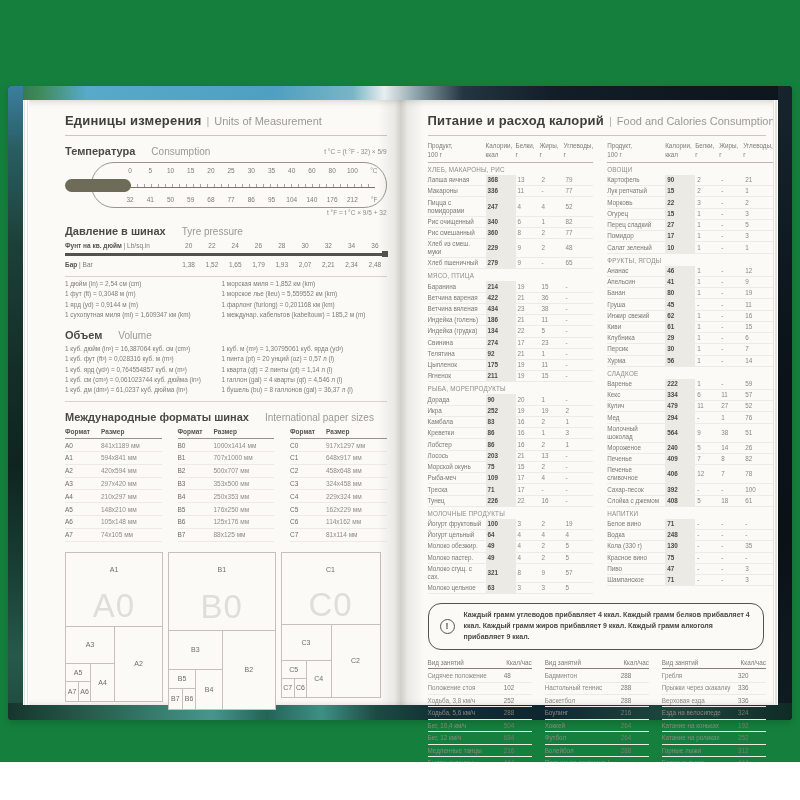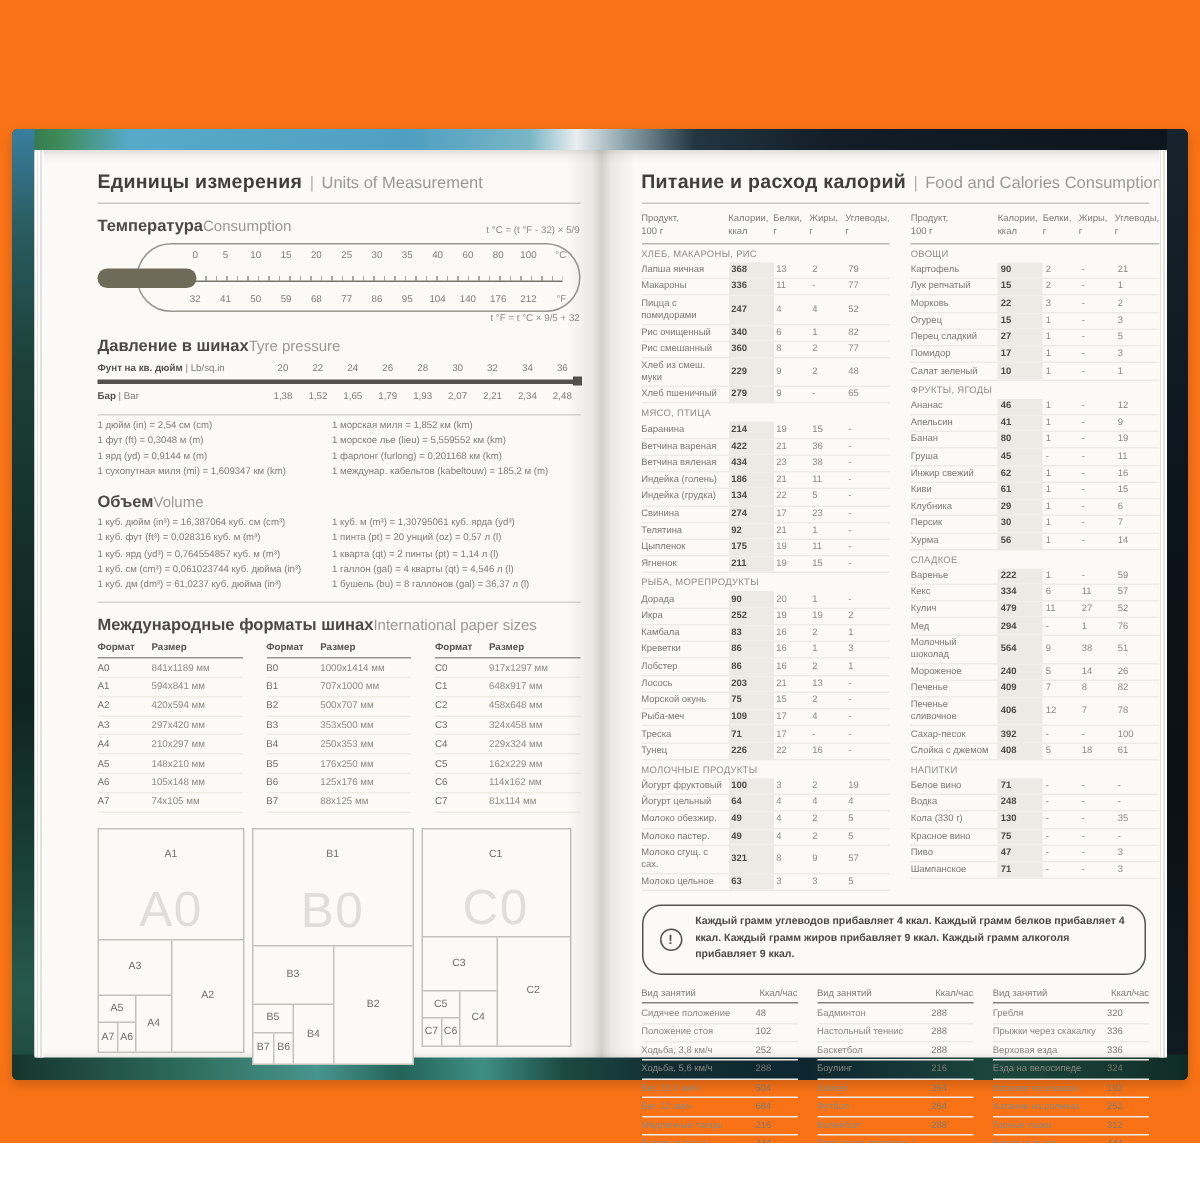--- a/index.html
+++ b/index.html
@@ -1,17 +1,17 @@
 <!DOCTYPE html>
 <html><head>
 <meta charset="utf-8">
 <style>
   html,body{margin:0;padding:0;width:800px;height:800px;background:#ffffff;
     font-family:"Liberation Sans",sans-serif;}
-  .stage{position:relative;width:800px;height:762px;background:#f97316;overflow:hidden;}
+  .stage{position:relative;width:800px;height:762px;background:#15803d;overflow:hidden;}
   
   .book{position:absolute;left:8px;top:86px;width:784px;height:634px;background:#101b1f;
     border-radius:4px;box-shadow:0 3px 8px rgba(0,0,0,.18);}
   .art{position:absolute;}
   .art-top{left:0;top:0;right:0;height:15px;border-radius:4px 4px 0 0;
     background:linear-gradient(90deg,#2f6e49 0,#3f8a58 4%,#57aac9 10%,#4f9fc2 34%,#79b6c5 44%,#e9eef0 48%,#8fa5ad 52%,#233642 58%,#121d27 70%,#0d151d 100%);}
   .art-left{left:0;top:0;bottom:0;width:15px;border-radius:4px 0 0 4px;
     background:linear-gradient(180deg,#3a7f9f 0,#2a5d62 10%,#1c4038 25%,#142e27 45%,#0f241e 60%,#1a4236 78%,#27594a 90%,#1d4a3e 100%);}
   .art-right{right:0;top:0;bottom:0;width:14px;border-radius:0 4px 4px 0;
     background:linear-gradient(180deg,#17242e 0,#0c141b 40%,#0a1117 70%,#101c22 100%);}
@@ -26,21 +26,21 @@
   .gutter{position:absolute;left:50%;top:0;bottom:0;width:46px;transform:translateX(-50%);z-index:6;
     background:linear-gradient(90deg,rgba(60,55,45,0) 0%,rgba(60,55,45,.09) 36%,rgba(60,55,45,.22) 50%,rgba(60,55,45,.09) 64%,rgba(60,55,45,0) 100%);pointer-events:none;}
   .page{position:relative;width:50%;height:100%;box-sizing:border-box;}
   .page-l{padding:13px 14px 0 42px;}
   .page-r{padding:13px 12px 0 27px;}
   
   .ptitle{display:flex;align-items:baseline;gap:5px;border-bottom:1px solid #c9c7c0;padding-bottom:7px;margin-bottom:6px;}
   .ptitle .ru{font-size:13px;font-weight:bold;color:#403f3b;letter-spacing:.2px;white-space:nowrap;}
   .ptitle .sep{color:#b2b0a9;font-size:11px;}
   .ptitle .en{font-size:11px;color:#9b9992;white-space:nowrap;}
-  .sec-head{display:flex;align-items:flex-end;gap:0;margin:9px 0 3px;}
+  .sec-head{display:flex;align-items:center;gap:16px;margin:9px 0 3px;}
   .sec-head .ru{font-size:11px;font-weight:bold;color:#4b4a46;}
   .sec-head .en{font-size:10px;color:#9b9992;}
   .formula{font-size:6.5px;color:#8e8c85;text-align:right;}
   .rule{border-bottom:1px solid #d6d4cc;margin:6px 0 2px;}
   
   .thermo{position:relative;height:46px;margin:5px 0 1px;}
   .bulb{position:absolute;left:0;top:17px;width:66px;height:13px;background:#6e6c59;border-radius:7px;z-index:2;}
   .capsule{position:absolute;left:26px;right:0;top:0;bottom:0;border:1.5px solid #98968d;border-radius:23px;
     padding:4px 8px 4px 28px;box-sizing:border-box;display:flex;flex-direction:column;justify-content:space-between;}
   .t-row{display:flex;align-items:baseline;font-size:6.5px;color:#7e7c75;}

